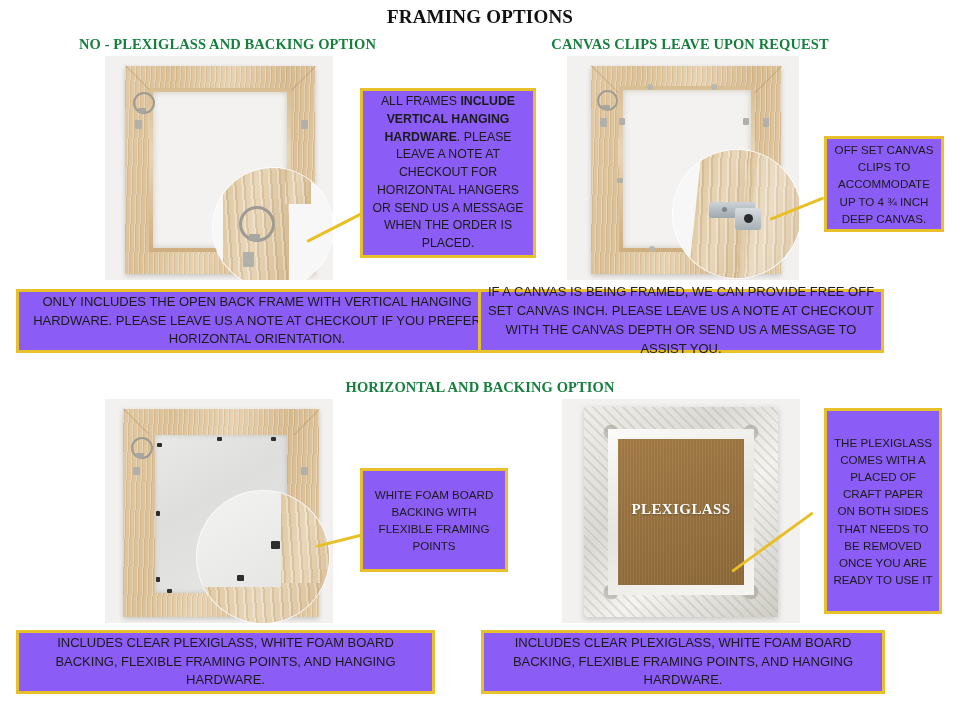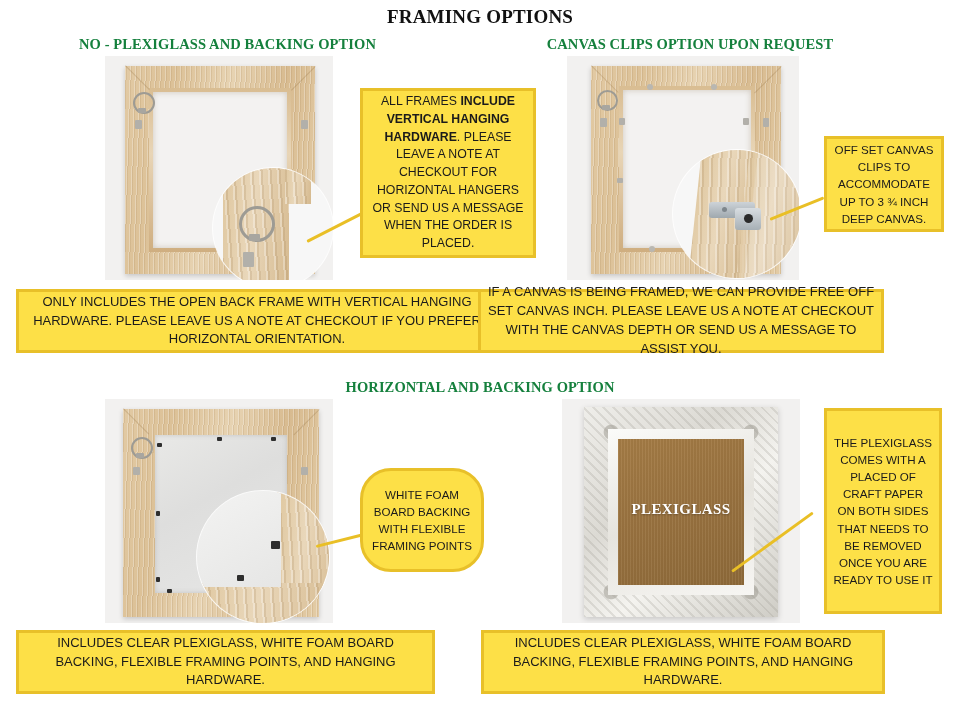--- a/index.html
+++ b/index.html
@@ -153,21 +153,21 @@
     color: #ffffff;
     font-weight: bold;
     font-size: 15px;
     letter-spacing: .4px;
     text-shadow: 0 1px 2px rgba(0,0,0,.30);
   }
 
   
   .callout {
     position: absolute;
-    background: #fde047;
+    background: #8b5cf6;
     border: 3px solid #e8c029;
     box-sizing: border-box;
     display: flex;
     align-items: center;
     justify-content: center;
     text-align: center;
     color: #1b1b1b;
     z-index: 6;
   }
   .callout .txt { padding: 4px 6px; }
@@ -223,21 +223,21 @@
 <div class="callout c-small" style="left:360px; top:88px; width:176px; height:170px;">
   <div class="txt">
     <span>ALL FRAMES </span><b>INCLUDE VERTICAL HANGING HARDWARE</b><span>. PLEASE LEAVE A NOTE AT CHECKOUT FOR HORIZONTAL HANGERS OR SEND US A MESSAGE WHEN THE ORDER IS PLACED.</span>
   </div>
 </div>
 
 <div class="callout c-banner" style="left:16px; top:289px; width:482px; height:64px;">
   <div class="txt">ONLY INCLUDES THE OPEN BACK FRAME WITH VERTICAL HANGING HARDWARE. PLEASE LEAVE US A NOTE AT CHECKOUT IF YOU PREFER HORIZONTAL ORIENTATION.</div>
 </div>
 
-<div class="abs section-title" style="left:500px; top:36px; width:380px;">CANVAS CLIPS OPTION UPON REQUEST</div>
+<div class="abs section-title" style="left:500px; top:36px; width:380px;">CANVAS CLIPS LEAVE UPON REQUEST</div>
 
 <div class="abs photo" style="left:567px; top:56px; width:232px; height:224px;">
   <div class="photo-inner">
     <div class="wood-frame" style="left:24px; top:10px; width:190px; height:208px;"></div>
     <div class="wood-bevel" style="left:52px; top:30px; width:136px; height:166px;"></div>
     <div class="frame-open" style="left:56px; top:34px; width:128px; height:158px;"></div>
     <div class="miter" style="left:24px; top:10px; height:38px; transform:rotate(-45deg);"></div>
     <div class="miter" style="left:214px; top:10px; height:38px; transform:rotate(45deg);"></div>
     <div class="dring" style="left:30px; top:34px; width:17px; height:17px;"></div>
     <div class="dring-tab" style="left:35px; top:49px; width:8px; height:5px;"></div>
@@ -257,21 +257,21 @@
     <div style="position:absolute; left:36px; top:52px; width:46px; height:16px; background:linear-gradient(180deg,#cdd3d8,#9fa8ae); border-radius:3px;"></div>
     <div style="position:absolute; left:62px; top:58px; width:26px; height:22px; background:linear-gradient(180deg,#d8dde1,#a7b0b6); border-radius:3px;"></div>
     <div style="position:absolute; left:71px; top:64px; width:9px; height:9px; background:#2b2b2b; border-radius:50%;"></div>
     <div style="position:absolute; left:49px; top:57px; width:5px; height:5px; background:#7e868c; border-radius:50%;"></div>
   </div>
 </div>
 
 <div class="connector" style="left:770px; top:218px; width:58px; transform:rotate(-22deg);"></div>
 
 <div class="callout c-narrow" style="left:824px; top:136px; width:120px; height:96px;">
-  <div class="txt">OFF SET CANVAS CLIPS TO ACCOMMODATE UP TO 3 ¾ INCH DEEP CANVAS.</div>
+  <div class="txt">OFF SET CANVAS CLIPS TO ACCOMMODATE UP TO 4 ¾ INCH DEEP CANVAS.</div>
 </div>
 
 <div class="callout c-banner" style="left:478px; top:289px; width:406px; height:64px;">
   <div class="txt">IF A CANVAS IS BEING FRAMED, WE CAN PROVIDE FREE OFF SET CANVAS INCH. PLEASE LEAVE US A NOTE AT CHECKOUT WITH THE CANVAS DEPTH OR SEND US A MESSAGE  TO ASSIST YOU.</div>
 </div>
 
 <div class="abs section-title" style="left:280px; top:379px; width:400px;">HORIZONTAL AND BACKING OPTION</div>
 
 <div class="abs photo" style="left:105px; top:399px; width:228px; height:224px;">
   <div class="photo-inner">
@@ -295,21 +295,21 @@
     <div class="mag-wood" style="left:80px; top:-6px; width:58px; height:150px;"></div>
     <div class="mag-wood" style="left:-6px; top:92px; width:150px; height:44px;"></div>
     <div style="position:absolute; left:-6px; top:-6px; width:90px; height:102px; background:linear-gradient(150deg,#f4f4f3,#e6e6e5);"></div>
     <div class="point-tab" style="left:74px; top:50px; width:9px; height:8px;"></div>
     <div class="point-tab" style="left:40px; top:84px; width:7px; height:6px;"></div>
   </div>
 </div>
 
 <div class="connector" style="left:316px; top:545px; width:54px; transform:rotate(-14deg);"></div>
 
-<div class="callout c-narrow" style="left:360px; top:468px; width:124px; height:104px;border-radius:31px;">
+<div class="callout c-narrow" style="left:360px; top:468px; width:148px; height:104px;">
   <div class="txt">WHITE FOAM BOARD BACKING WITH FLEXIBLE FRAMING POINTS</div>
 </div>
 
 <div class="callout c-banner" style="left:16px; top:630px; width:419px; height:64px;">
   <div class="txt">INCLUDES CLEAR PLEXIGLASS, WHITE FOAM BOARD BACKING, FLEXIBLE FRAMING POINTS, AND HANGING HARDWARE.</div>
 </div>
 
 <div class="abs photo" style="left:562px; top:399px; width:238px; height:224px;">
   <div class="photo-inner">
     <div class="ornate-outer" style="left:22px; top:8px; width:194px; height:210px;"></div>

